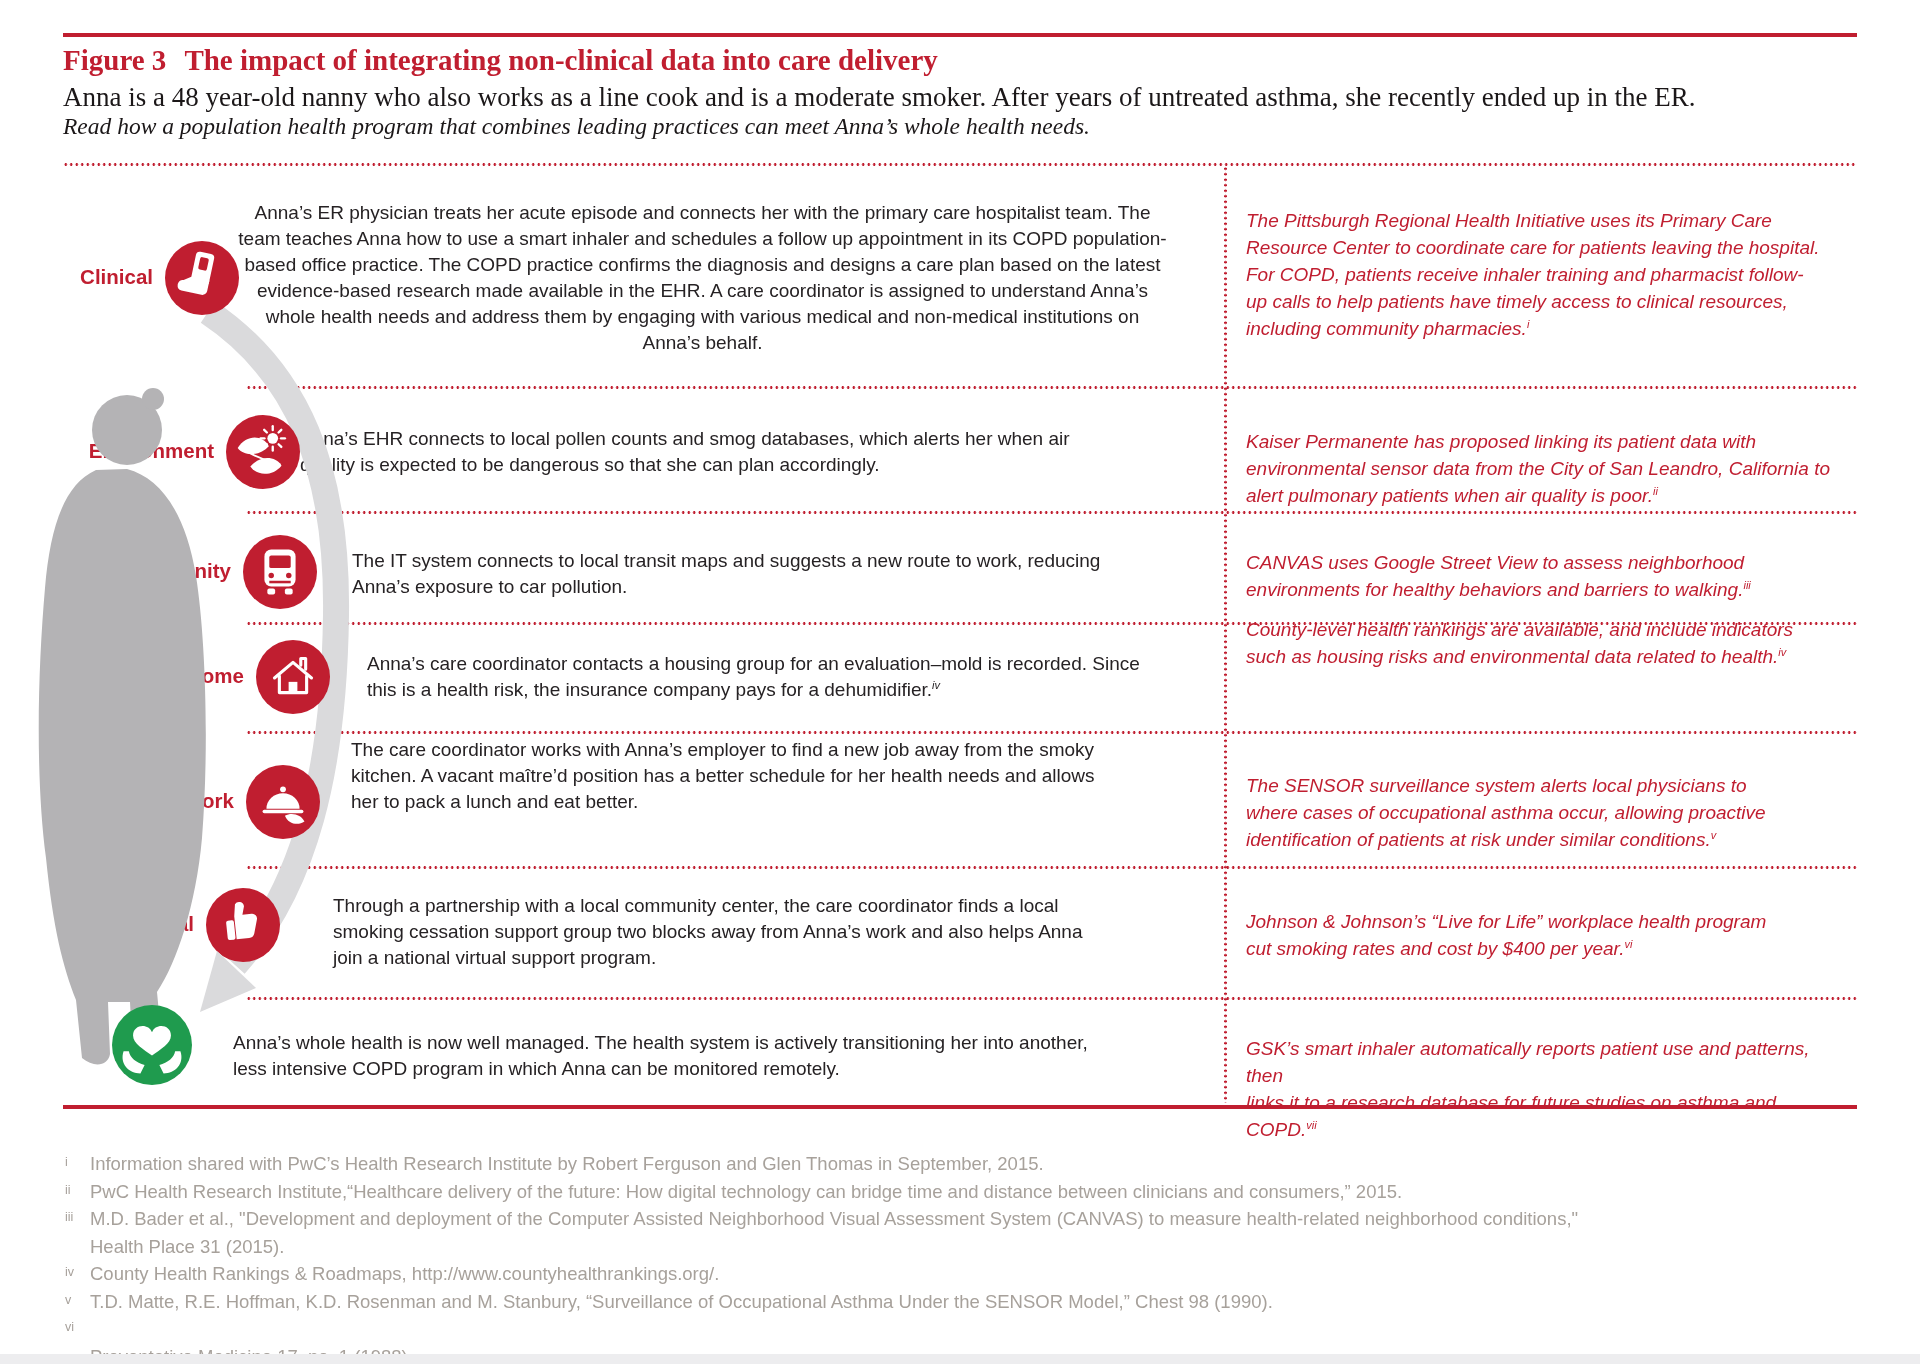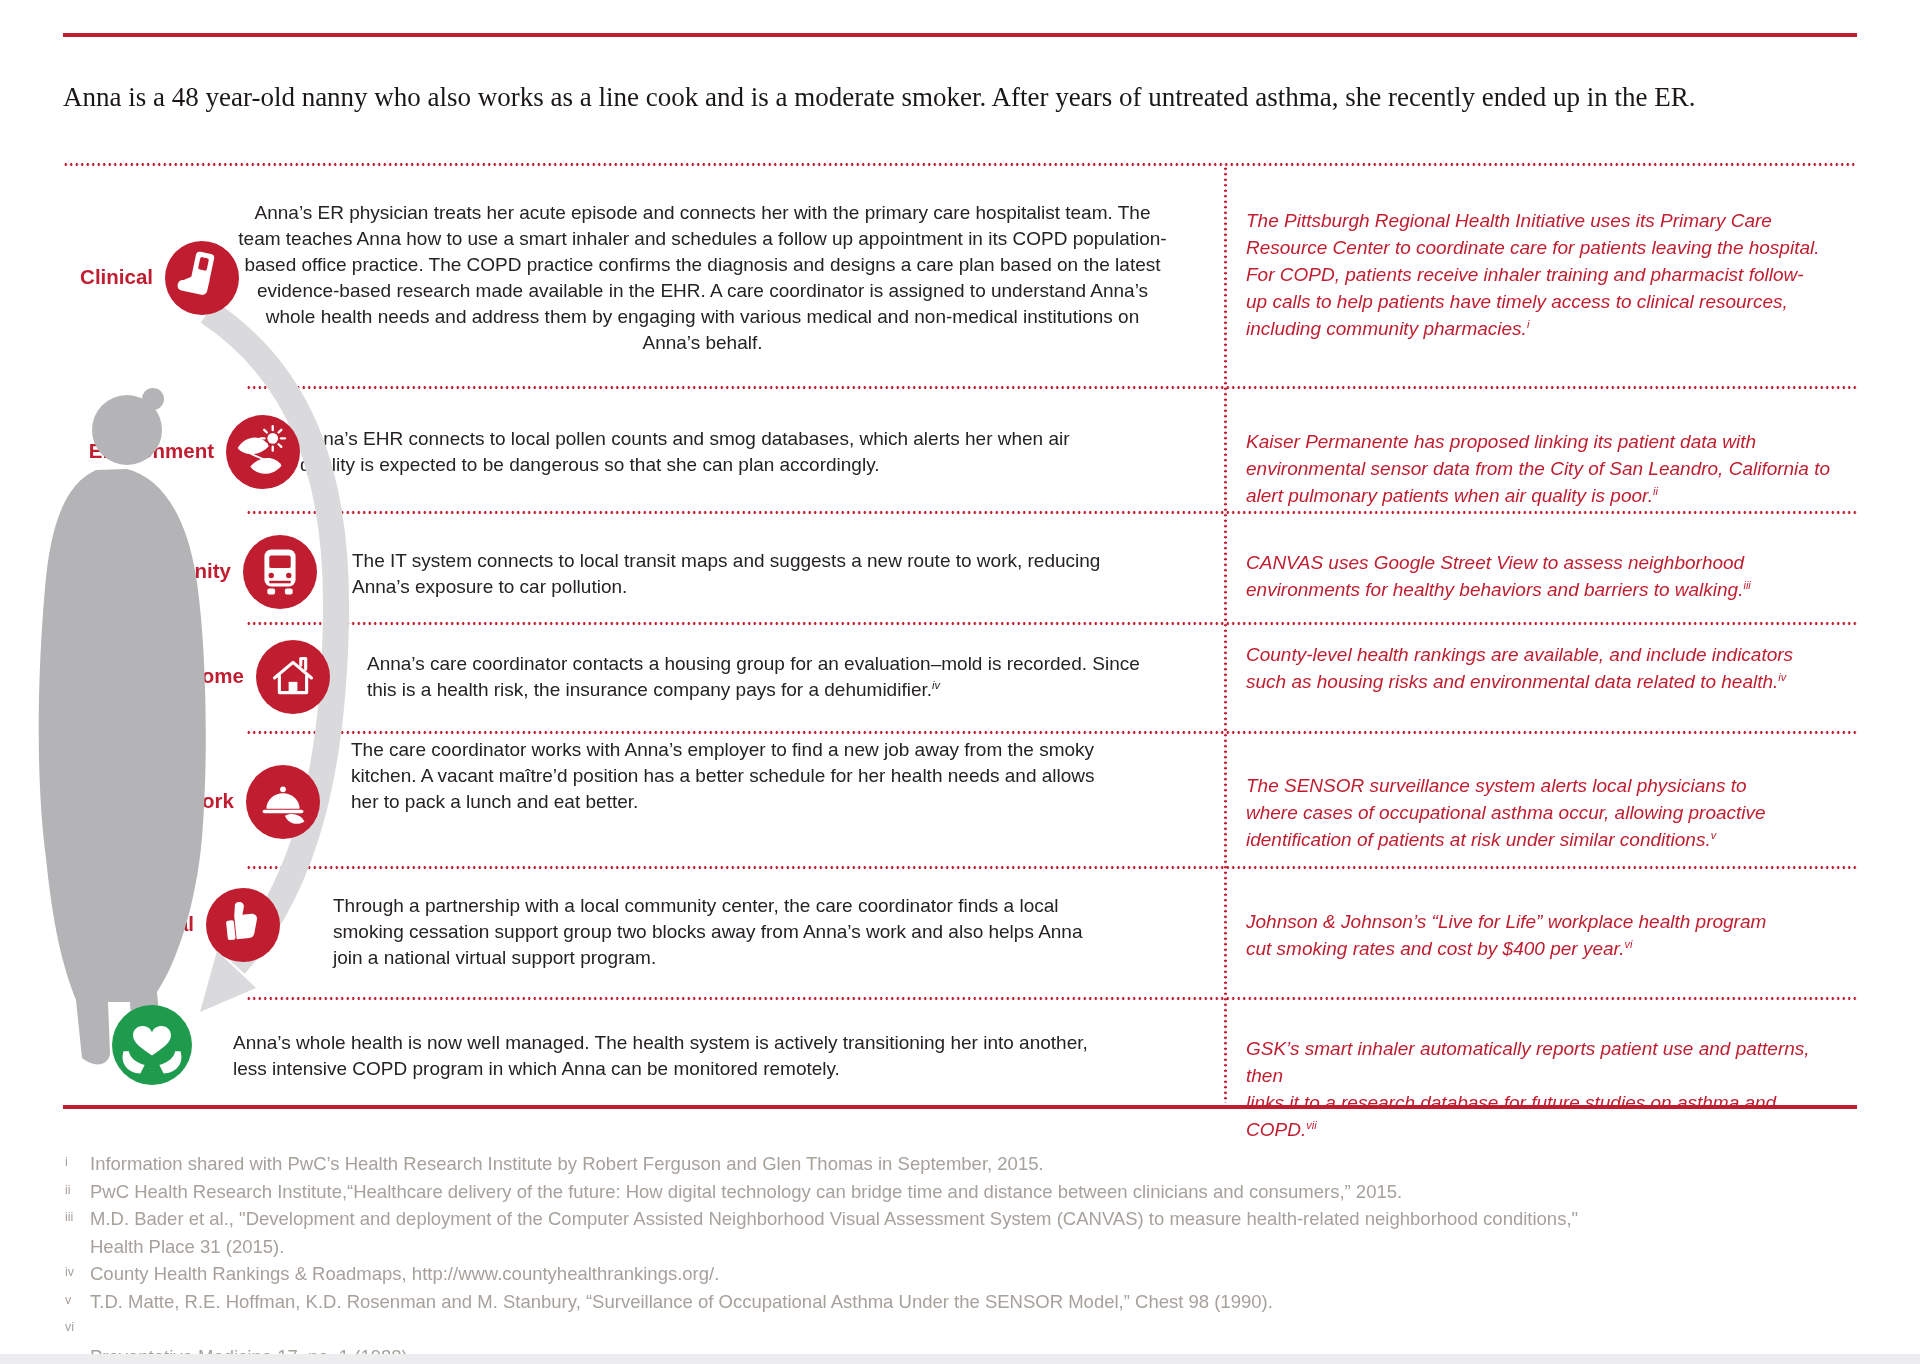--- a/index.html
+++ b/index.html
@@ -35,22 +35,26 @@
   .footnote .it{}
   .page-edge{position:absolute;left:0;top:1354px;width:1920px;height:10px;background:#ededef;}
 </style>
 </head>
 <body>
 
 <div class="page">
 
   <div class="hline" style="left:63px;top:33px;width:1794px;"></div>
 
+  <div class="figure-title">
+    <span>Figure 3</span><span class="gap"></span><span>The impact of integrating non-clinical data into care delivery</span>
+  </div>
 
   <div class="intro1">Anna is a 48 year-old nanny who also works as a line cook and is a moderate smoker. After years of untreated asthma, she recently ended up in the ER.</div>
+  <div class="intro2">Read how a population health program that combines leading practices can meet Anna’s whole health needs.</div>
 
   <div class="dotted-h" style="left:63px;top:163px;width:1794px;"></div>
 
   <svg class="base-art" width="420" height="1120" viewBox="0 0 420 1120">
     <g fill="#b4b3b5">
       <circle cx="127" cy="430" r="35"></circle>
       <circle cx="153" cy="399" r="11"></circle>
       <path d="M96,470 C64,484 50,528 45,588 C38,668 35,775 46,858 C53,928 63,967 76,1000 L82,1058 C94,1068 108,1066 110,1054 L108,1002 L130,1002 L133,1062 C145,1072 161,1070 163,1056 L157,992 C177,962 196,905 202,838 C209,750 206,640 196,576 C186,514 161,478 127,469 Z"></path>
     </g>
     <path d="M208,312 C298,372 338,470 336,615 C334,768 306,886 235,965" stroke="#dadadc" stroke-width="26" fill="none"></path>
@@ -129,21 +133,21 @@
           <g stroke="#fff" stroke-width="3.2" fill="none" stroke-linejoin="round" stroke-linecap="round">
             <path d="M-19,1 L0,-15 L19,1"></path>
             <path d="M-14,-1 L-14,16 L14,16 L14,-1"></path>
             <path d="M8,-12 L8,-19 L13,-19 L13,-8"></path>
           </g>
           <rect x="-4.5" y="5" width="9" height="11" fill="#fff"></rect>
         </svg>
       </div>
       <div class="body-text" style="left: 367px; top: 651px;"><span>Anna’s care coordinator contacts a housing group for an evaluation–mold is recorded. Since
 this is a health risk, the insurance company pays for a dehumidifier.</span><sup>iv</sup></div>
-      <div class="note-text" style="left: 1246px; top: 641px; width: 600px;"><span>County-level health rankings are available, and include indicators
+      <div class="note-text" style="left: 1246px; top: 616px; width: 600px;"><span>County-level health rankings are available, and include indicators
 such as housing risks and environmental data related to health.</span><sup>iv</sup></div>
       <div class="dotted-h" style="left: 246px; top: 731px; width: 1611px;"></div>
       <div class="row-label" style="left: 4px; top: 788px;">Work</div>
       <div class="icon-circle" style="left: 246px; top: 765px; width: 74px; height: 74px; background: rgb(192, 30, 48);">
         <svg width="74" height="74" viewBox="-38 -38 76 76">
           <g fill="#fff">
             <path d="M-17,7 a17,16 0 0 1 34,0 z"></path>
             <circle cx="0" cy="-13" r="3"></circle>
             <rect x="-21" y="8" width="42" height="3.6" rx="1.8"></rect>
             <path d="M2,14 c3,8 13,11 20,6 c-3,-7 -13,-10 -20,-6 z"></path>

